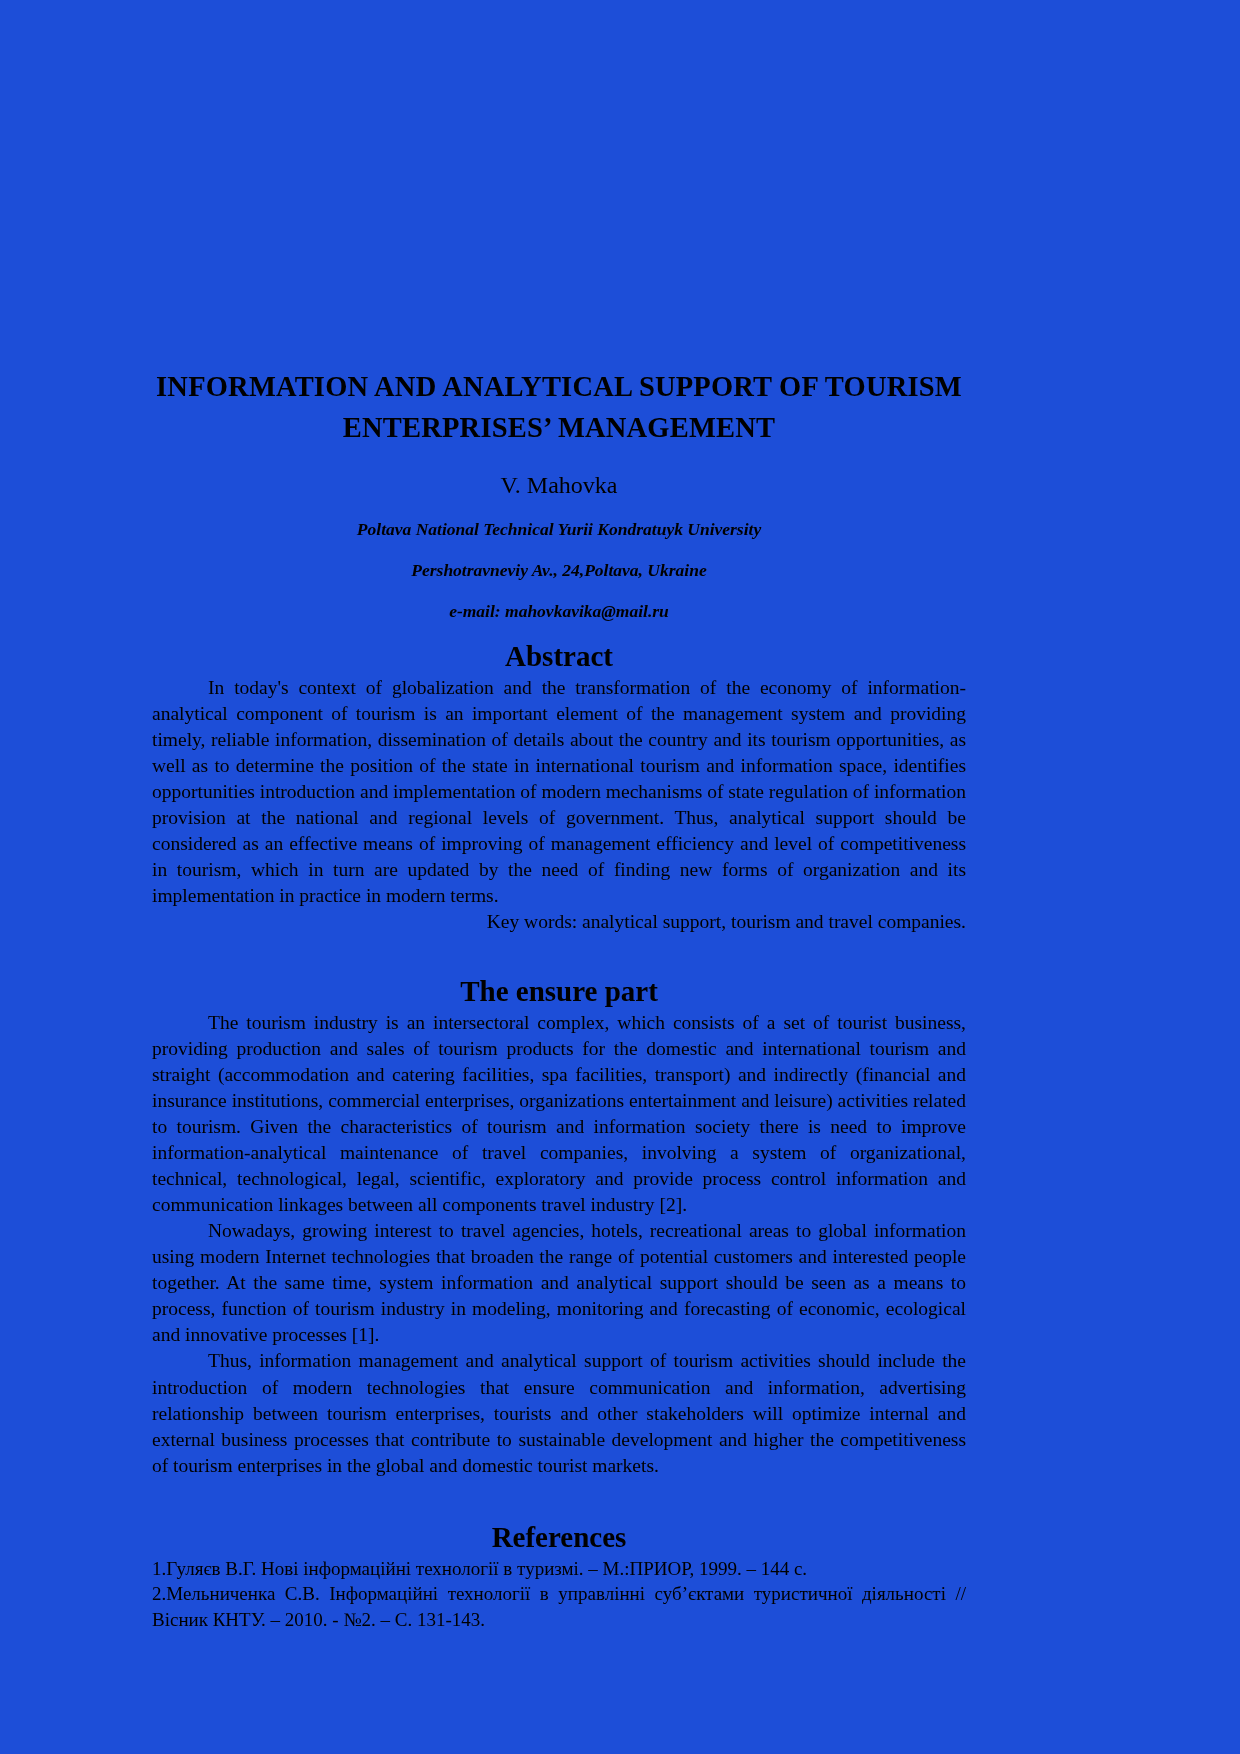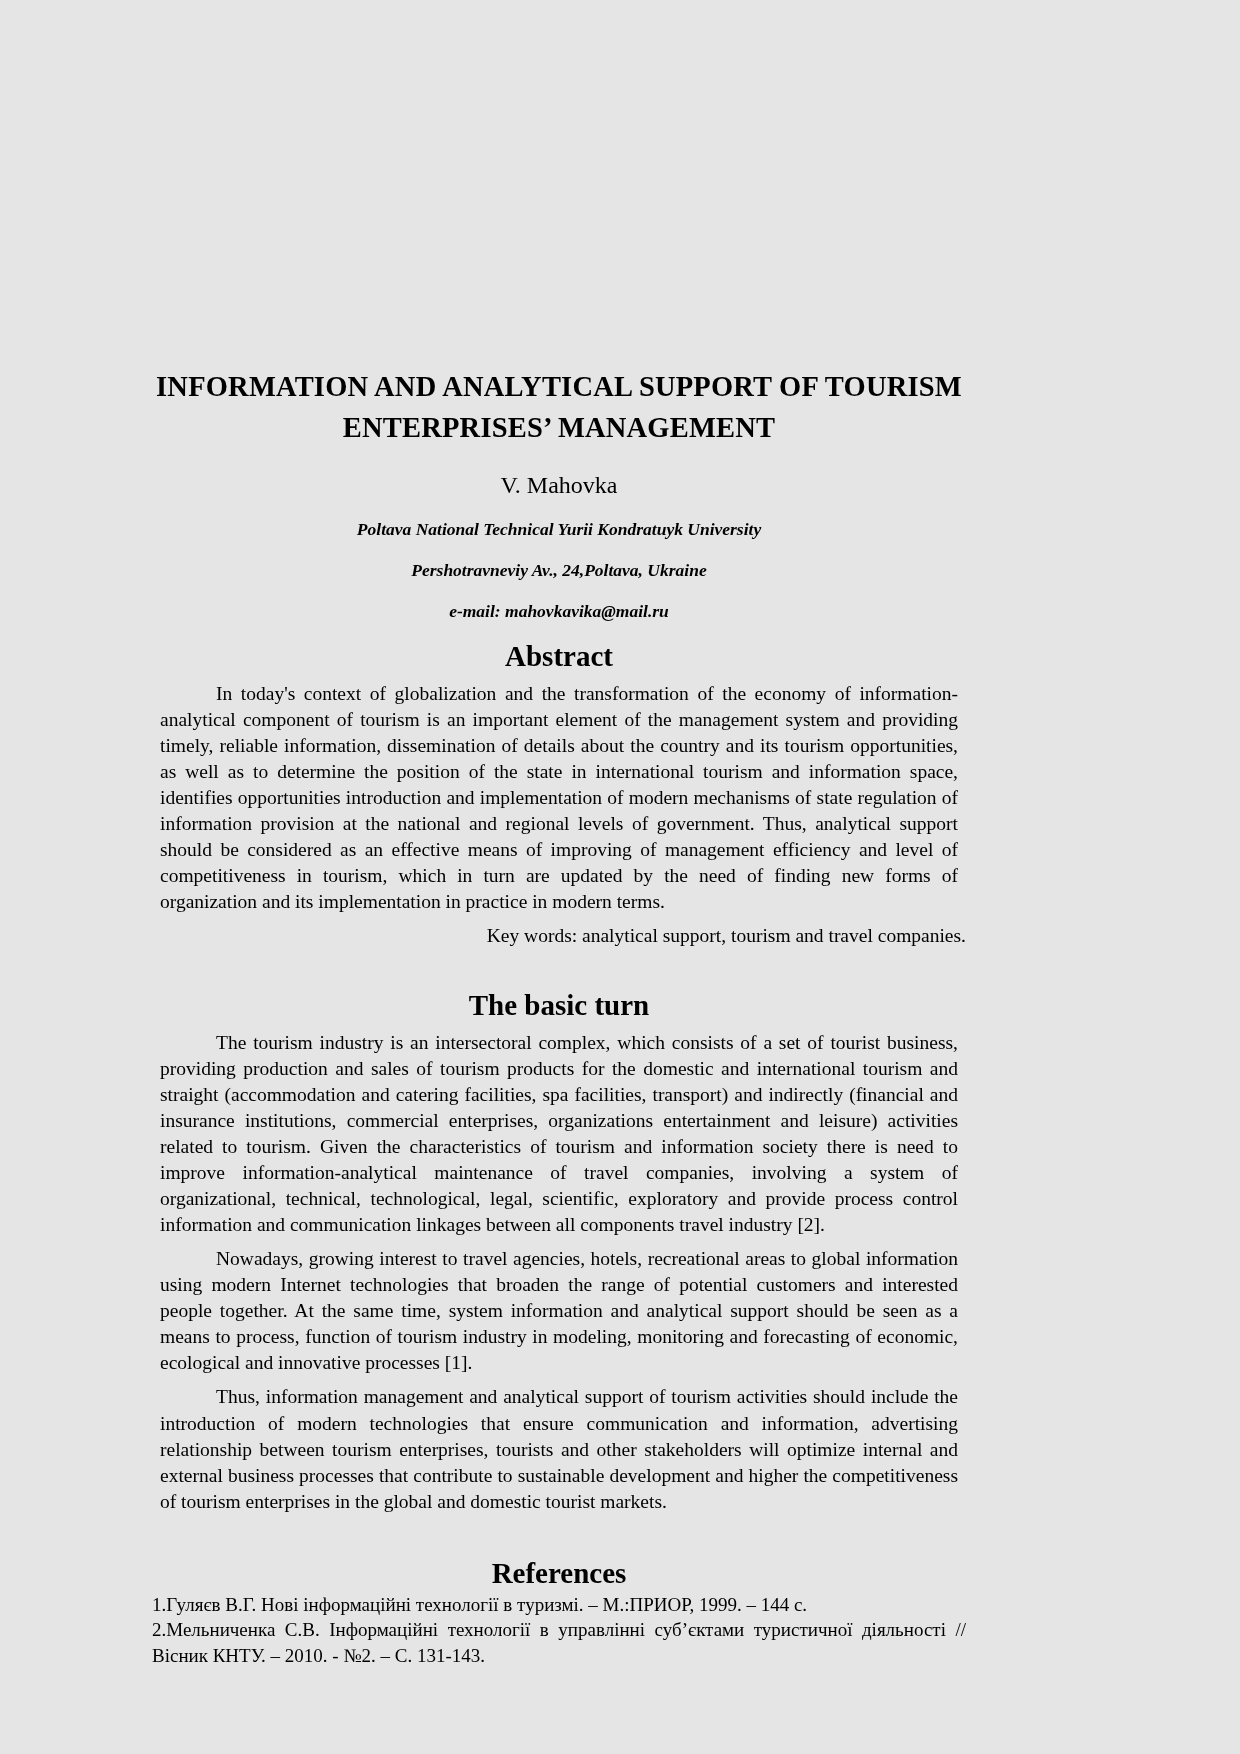--- a/index.html
+++ b/index.html
@@ -5,21 +5,21 @@
   html, body {
     margin: 0;
     padding: 0;
     background: #ffffff;
   }
   .page {
     position: relative;
     width: 1240px;
     height: 1754px;
     margin: 0 auto;
-    background: #e5e5e5;
+    background: #1d4ed8;
     font-family: "Liberation Serif", serif;
     color: #000000;
     overflow: hidden;
   }
   .content {
     position: absolute;
     left: 152px;
     top: 348px;
     width: 814px;
   }
@@ -58,21 +58,21 @@
     margin-top: 40px;
   }
   .section-heading.refs {
     margin-top: 42px;
   }
   p.body-par {
     font-size: 19.5px;
     text-align: justify;
     text-justify: inter-word;
     line-height: 1.335;
-    margin: 8px;
+    margin: 0;
     text-indent: 56px;
     hyphens: none;
   }
   p.keywords {
     font-size: 19.5px;
     text-align: right;
     line-height: 1.335;
     margin: 0;
     text-indent: 56px;
   }
@@ -99,21 +99,21 @@
     <div class="affil">
       <div>Poltava National Technical Yurii Kondratuyk University</div>
       <div>Pershotravneviy Av., 24,Poltava, Ukraine</div>
       <div>e-mail: mahovkavika@mail.ru</div>
     </div>
 
     <h2 class="section-heading">Abstract</h2>
     <p class="body-par">In today's context of globalization and the transformation of the economy of information-analytical component of tourism is an important element of the management system and providing timely, reliable information, dissemination of details about the country and its tourism opportunities, as well as to determine the position of the state in international tourism and information space, identifies opportunities introduction and implementation of modern mechanisms of state regulation of information provision at the national and regional levels of government. Thus, analytical support should be considered as an effective means of improving of management efficiency and level of competitiveness in tourism, which in turn are updated by the need of finding new forms of organization and its implementation in practice in modern terms.</p>
     <p class="keywords">Key words: analytical support, tourism and travel companies.</p>
 
-    <h2 class="section-heading basic">The basic turn</h2>
+    <h2 class="section-heading basic">The ensure part</h2>
     <p class="body-par">The tourism industry is an intersectoral complex, which consists of a set of tourist business, providing production and sales of tourism products for the domestic and international tourism and straight (accommodation and catering facilities, spa facilities, transport) and indirectly (financial and insurance institutions, commercial enterprises, organizations entertainment and leisure) activities related to tourism. Given the characteristics of tourism and information society there is need to improve information-analytical maintenance of travel companies, involving a system of organizational, technical, technological, legal, scientific, exploratory and provide process control information and communication linkages between all components travel industry [2].</p>
     <p class="body-par">Nowadays, growing interest to travel agencies, hotels, recreational areas to global information using modern Internet technologies that broaden the range of potential customers and interested people together. At the same time, system information and analytical support should be seen as a means to process, function of tourism industry in modeling, monitoring and forecasting of economic, ecological and innovative processes [1].</p>
     <p class="body-par">Thus, information management and analytical support of tourism activities should include the introduction of modern technologies that ensure communication and information, advertising relationship between tourism enterprises, tourists and other stakeholders will optimize internal and external business processes that contribute to sustainable development and higher the competitiveness of tourism enterprises in the global and domestic tourist markets.</p>
 
     <h2 class="section-heading refs">References</h2>
     <div class="refs-list">
       <p>1.Гуляєв В.Г. Нові інформаційні технології в туризмі. – М.:ПРИОР, 1999. – 144 с.</p>
       <p>2.Мельниченка С.В. Інформаційні технології   в управлінні суб’єктами туристичної діяльності //Вісник КНТУ. – 2010. - №2. – С. 131-143.</p>
     </div>
 

